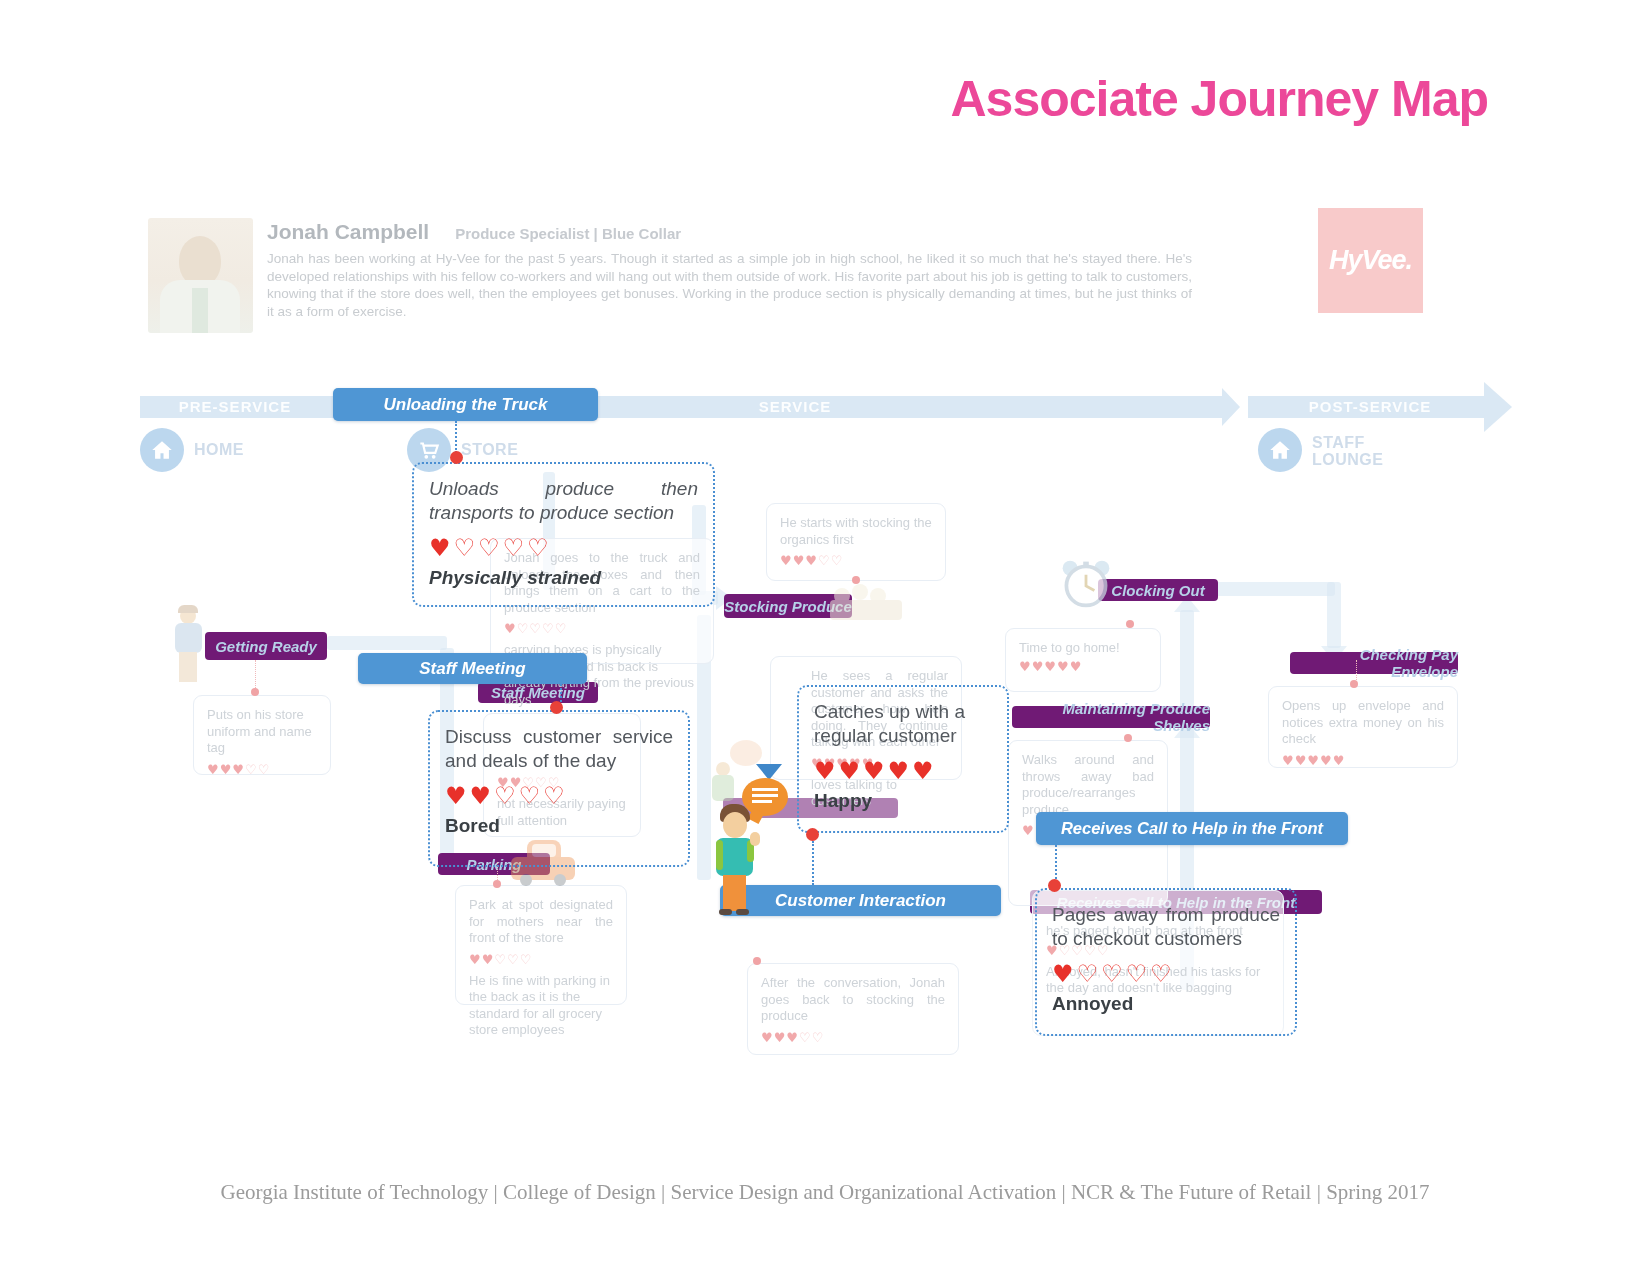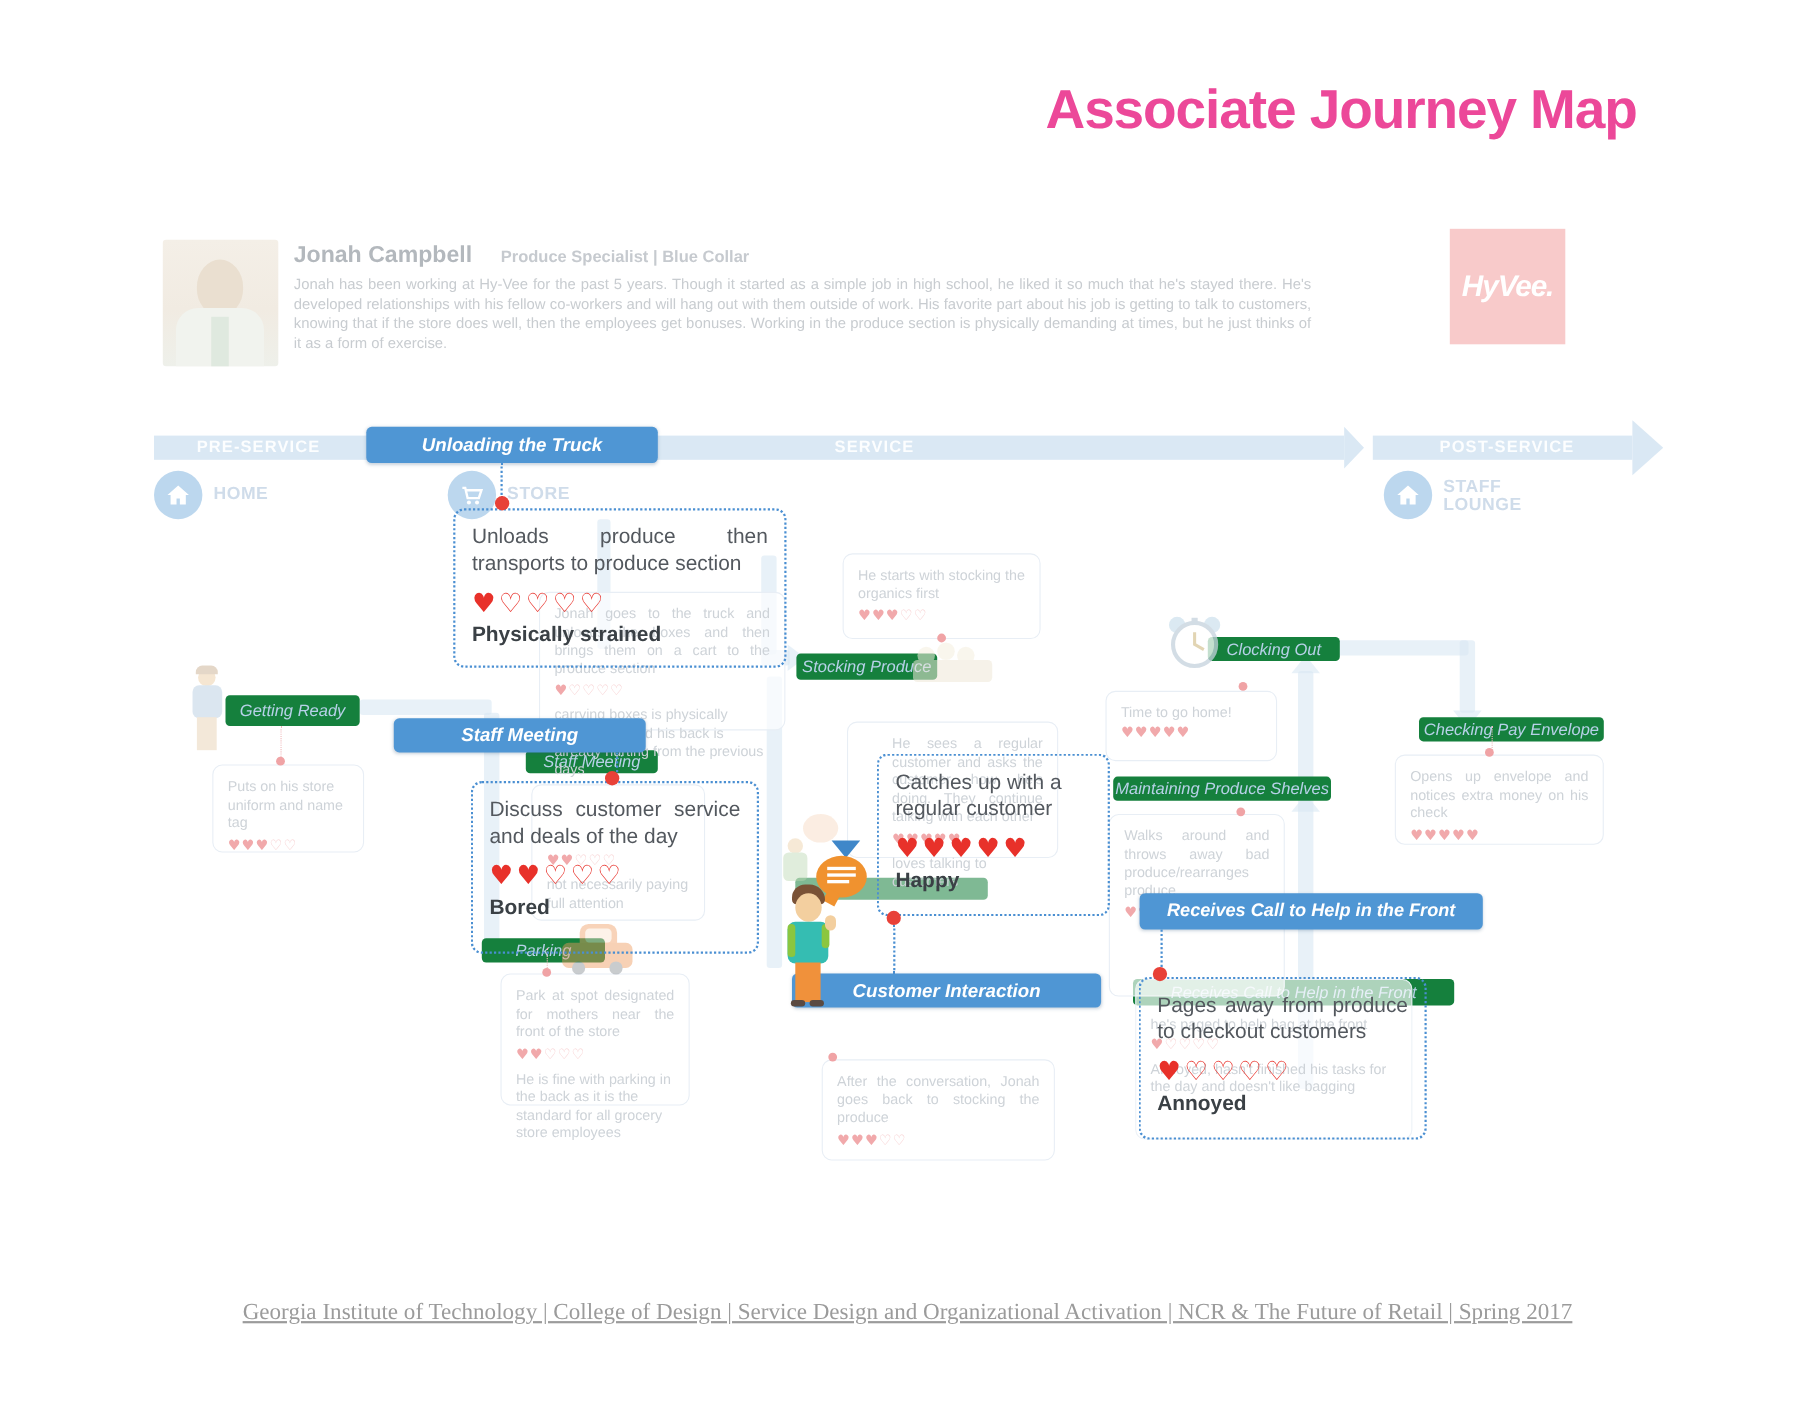--- a/index.html
+++ b/index.html
@@ -37,21 +37,21 @@
   .lolabel{position:absolute;font-size:16px;font-weight:700;color:#cfdcea;letter-spacing:.5px;line-height:17px;}
 
   
   .flow{position:absolute;background:#d9e7f3;opacity:.6;border-radius:3px;}
   .arr{position:absolute;width:0;height:0;opacity:.6;}
   .arr.right{border-top:12px solid transparent;border-bottom:12px solid transparent;border-left:16px solid #d9e7f3;}
   .arr.up{border-left:13px solid transparent;border-right:13px solid transparent;border-bottom:16px solid #d9e7f3;}
   .arr.down{border-left:13px solid transparent;border-right:13px solid transparent;border-top:16px solid #d9e7f3;}
 
   
-  .gpill{position:absolute;background:#15803d;border-radius:4px;color:#b7d1e8;font-weight:400;
+  .gpill{position:absolute;background:#701a75;border-radius:4px;color:#b7d1e8;font-weight:700;
          font-style:italic;font-size:15px;display:flex;align-items:center;justify-content:center;text-align:right;}
   .gnote{position:absolute;background:rgba(255,255,255,.65);border:1px solid #e8eef5;border-radius:9px;
          color:#ced3d8;font-size:13px;line-height:16.5px;padding:11px 13px;box-sizing:border-box;}
   .gnote .gtext{margin:0 0 6px 0;text-align:justify;}
   .gnote .gtext2{margin:6px 0 0 0;}
   .ghearts{font-family:"DejaVu Sans",sans-serif;font-size:13px;letter-spacing:1px;line-height:14px;}
   .ghearts .hf{color:#f1a9ab;} .ghearts .he{color:#f7d0d1;}
 
   
   .blabel{position:absolute;background:#4f96d4;border-radius:5px;color:#fff;font-weight:700;
@@ -66,21 +66,21 @@
   .cemotion{margin:6px 0 0 0;font-size:19px;font-weight:700;color:#3a4045;}
 
   .rdot{position:absolute;width:13px;height:13px;border-radius:50%;background:#e84138;z-index:7;}
   .dotl{position:absolute;width:0;border-left:2px dotted #4a8fd2;z-index:6;}
   .pdot{position:absolute;width:8px;height:8px;border-radius:50%;background:#f0a3a5;z-index:3;}
   .pdotl{position:absolute;width:0;border-left:1px dotted #f0b9bb;z-index:3;}
 
   
   .prop{position:absolute;}
   .footer{position:absolute;left:0;top:1180px;width:100%;text-align:center;
-          font-family:"Liberation Serif",serif;font-size:21px;color:#9b9b9b;text-decoration:underline;}
+          font-family:"Liberation Serif",serif;font-size:21px;color:#9b9b9b;}
 </style>
 </head>
 <body>
 
 <div class="canvas">
 
   <div class="title">Associate Journey Map</div>
 
   <div class="avatar">
     <div class="ahead"></div>
@@ -273,21 +273,21 @@
     <div style="position:absolute;left:33px;top:78px;width:7px;height:22px;border-radius:4px;background:#8bc63f;"></div>
     <div style="position:absolute;left:36px;top:70px;width:10px;height:14px;border-radius:5px;background:#f3cf9f;"></div>
     <div style="position:absolute;left:9px;top:113px;width:23px;height:36px;background:#f0913b;"></div>
     <div style="position:absolute;left:5px;top:147px;width:13px;height:6px;border-radius:3px;background:#5b4a41;"></div>
     <div style="position:absolute;left:22px;top:147px;width:13px;height:6px;border-radius:3px;background:#5b4a41;"></div>
   </div>
 
   <div class="blabel" style="left:333px;top:388px;width:265px;height:33px;font-size:17px;">Unloading the Truck</div>
   <div class="dotl" style="left:455px;top:421px;height:32px;"></div>
   <div class="rdot" style="left:450px;top:451px;"></div>
-  <div class="callout" style="left:412px;top:462px;width:303px;height:145px;">
+  <div class="callout" style="left:412px;top:462px;width:303px;height:145px;font-style:italic;">
     <p class="ctext">Unloads produce then transports to produce section</p>
     <div class="hearts"><span class="hf">♥</span><span class="he">♡</span><span class="he">♡</span><span class="he">♡</span><span class="he">♡</span></div>
     <p class="cemotion">Physically strained</p>
   </div>
 
   <div class="blabel" style="left:358px;top:653px;width:229px;height:31px;font-size:17px;">Staff Meeting</div>
   <div class="dotl" style="left:560px;top:684px;height:22px;"></div>
   <div class="rdot" style="left:550px;top:701px;"></div>
   <div class="callout" style="left:428px;top:710px;width:262px;height:157px;">
     <p class="ctext">Discuss customer service and deals of the day</p>

